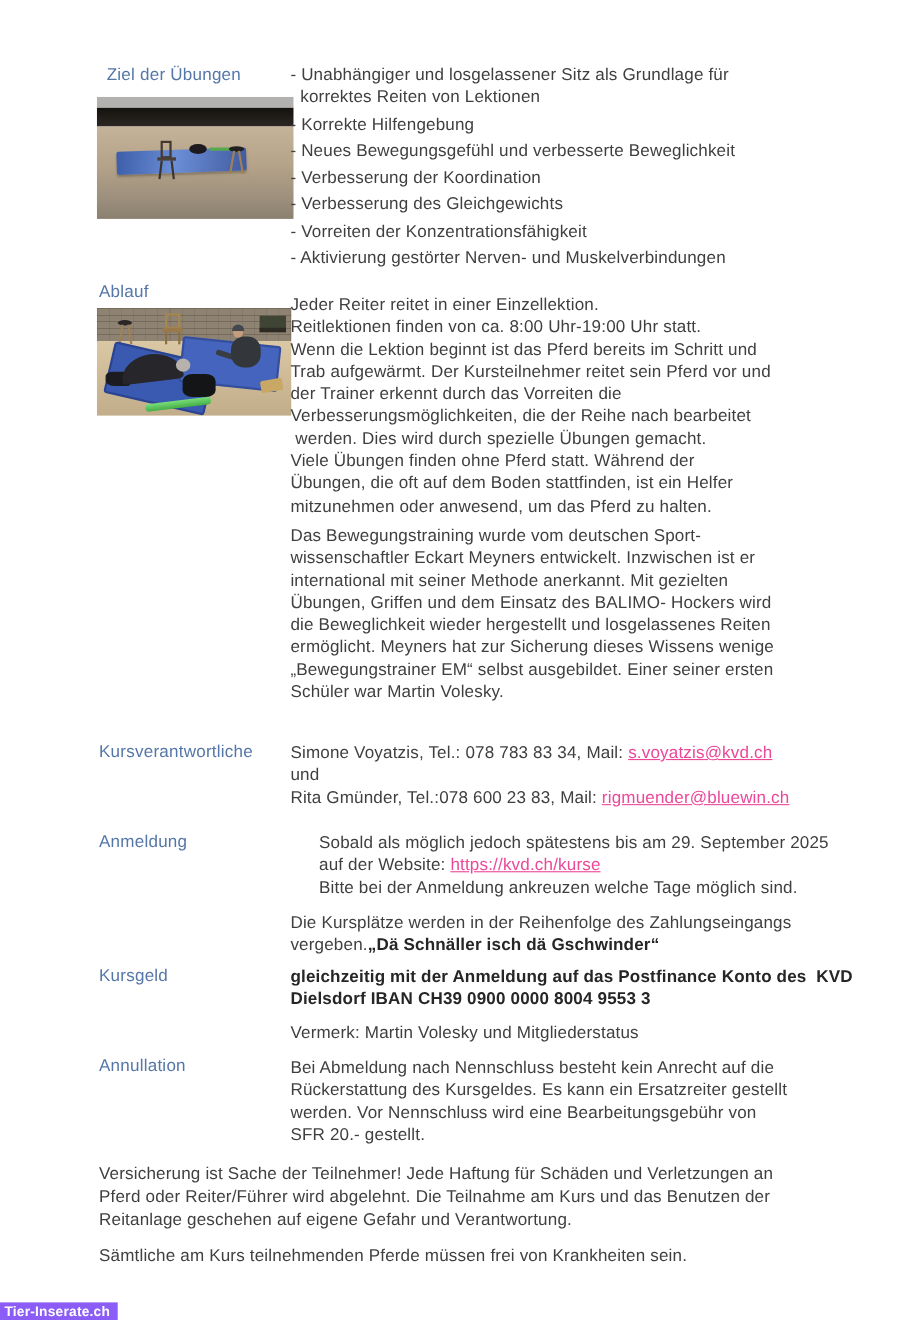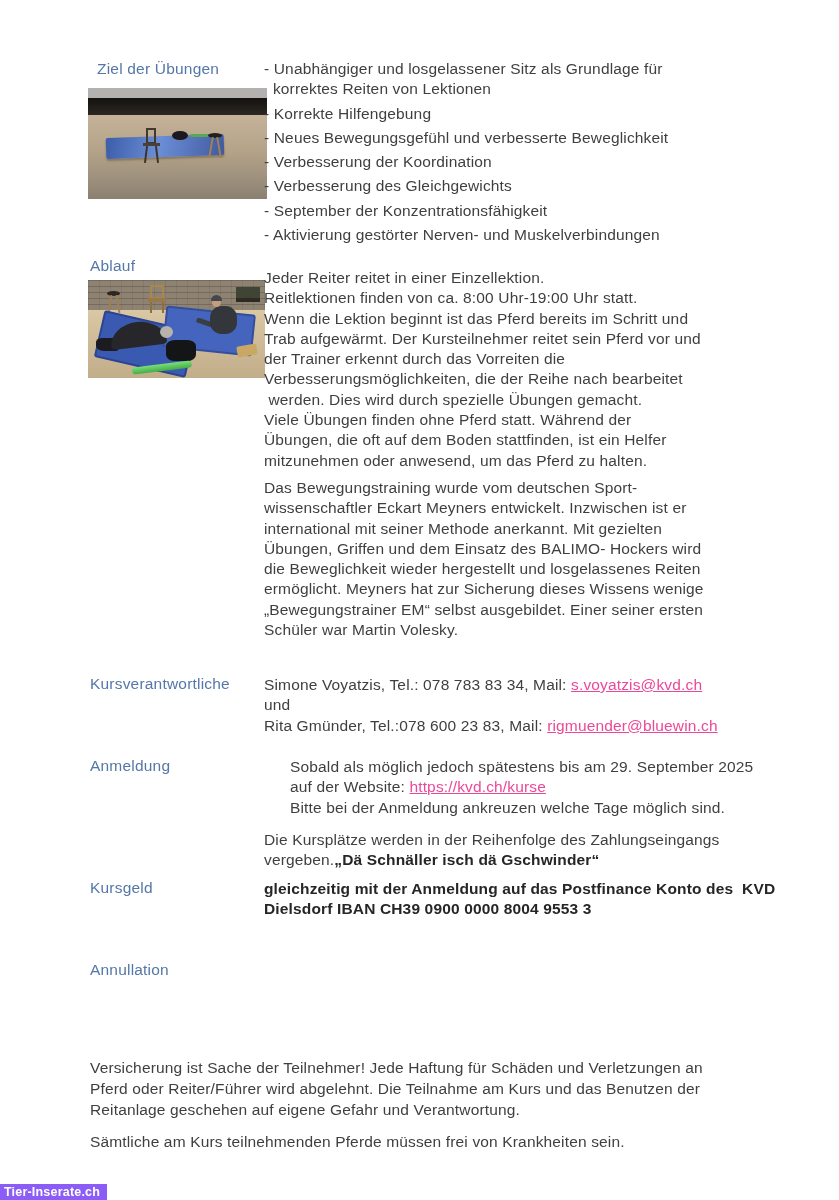--- a/index.html
+++ b/index.html
@@ -106,21 +106,21 @@
     </div>
   </div>
 
   <ul class="bullets abs" style="left:264px; top:59px; width:545px;">
       <li>- Unabhängiger und losgelassener Sitz als Grundlage für
   korrektes Reiten von Lektionen</li>
       <li>- Korrekte Hilfengebung</li>
       <li>- Neues Bewegungsgefühl und verbesserte Beweglichkeit</li>
       <li>- Verbesserung der Koordination</li>
       <li>- Verbesserung des Gleichgewichts</li>
-      <li>- September der Konzentrationsfähigkeit</li>
+      <li>- Vorreiten der Konzentrationsfähigkeit</li>
       <li>- Aktivierung gestörter Nerven- und Muskelverbindungen</li>
     </ul>
 
   <div class="abs sec-label" style="left:90px; top:257px;">Ablauf</div>
 
   <div class="abs photo2">
     <div class="p2-wall"></div>
     <div class="p2-box"></div>
     <div class="p2-sand"></div>
     <div class="p2-stool">
@@ -181,23 +181,28 @@
 <span>Bitte bei der Anmeldung ankreuzen welche Tage möglich sind.</span></div>
 
   <div class="abs bodytext" style="left:264px; top:830px;"><span>Die Kursplätze werden in der Reihenfolge des Zahlungseingangs
 vergeben.</span><span class="bold">„Dä Schnäller isch dä Gschwinder“</span></div>
 
   <div class="abs sec-label" style="left:90px; top:879px;">Kursgeld</div>
 
   <div class="abs bodytext bold" style="left:264px; top:879px;">gleichzeitig mit der Anmeldung auf das Postfinance Konto des  KVD
 Dielsdorf IBAN CH39 0900 0000 8004 9553 3</div>
 
+  <div class="abs bodytext" style="left:264px; top:930px;">Vermerk: Martin Volesky und Mitgliederstatus</div>
 
   <div class="abs sec-label" style="left:90px; top:961px;">Annullation</div>
 
+  <div class="abs bodytext" style="left:264px; top:961px;">Bei Abmeldung nach Nennschluss besteht kein Anrecht auf die
+Rückerstattung des Kursgeldes. Es kann ein Ersatzreiter gestellt
+werden. Vor Nennschluss wird eine Bearbeitungsgebühr von
+SFR 20.- gestellt.</div>
 
   <div class="abs footer-par" style="left:90px; top:1057px;">Versicherung ist Sache der Teilnehmer! Jede Haftung für Schäden und Verletzungen an
 Pferd oder Reiter/Führer wird abgelehnt. Die Teilnahme am Kurs und das Benutzen der
 Reitanlage geschehen auf eigene Gefahr und Verantwortung.</div>
 
   <div class="abs footer-par" style="left:90px; top:1131px;">Sämtliche am Kurs teilnehmenden Pferde müssen frei von Krankheiten sein.</div>
 
   <div class="abs watermark">Tier-Inserate.ch</div>
 
 </div>

